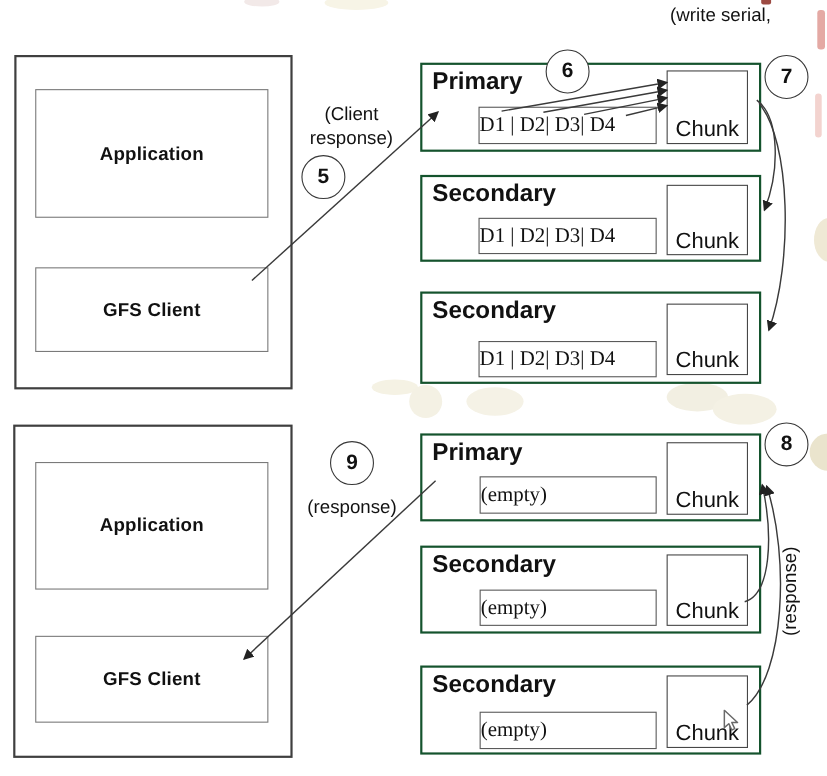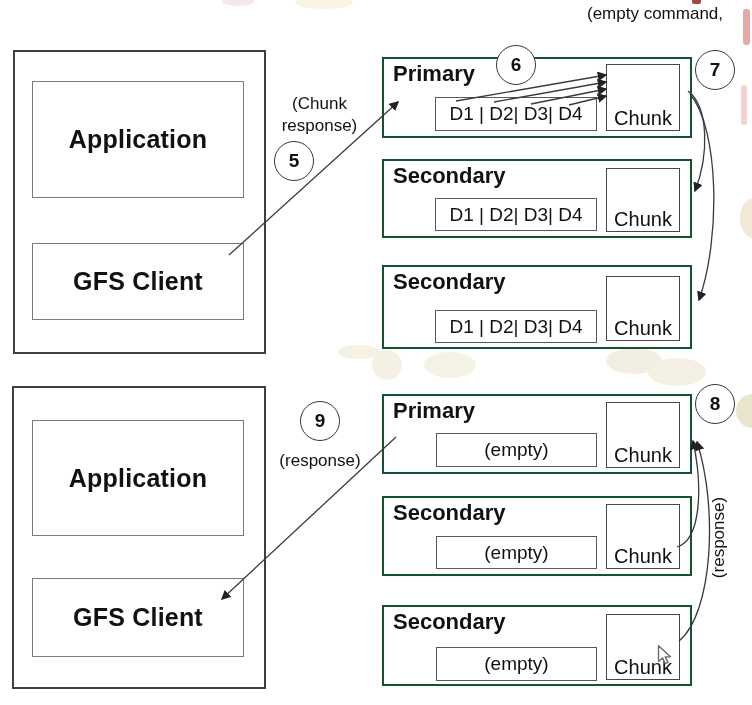--- a/index.html
+++ b/index.html
@@ -7,25 +7,25 @@
     width:752px;height:705px;position:relative;overflow:hidden;
     background:#ffffff;
     font-family:"Liberation Sans","DejaVu Sans",sans-serif;
     color:#111;
   }
   
   .blob{position:absolute;border-radius:50%;z-index:0;}
   
   .client-outer{position:absolute;border:2px solid #3f3f3f;background:transparent;z-index:1;}
   .inner-box{position:absolute;border:1.5px solid #7a7a7a;display:flex;align-items:center;justify-content:center;
-             font-weight:700;font-size:25px;letter-spacing:.2px;z-index:2;background:transparent;}
+             font-weight:700;font-size:17px;letter-spacing:.2px;z-index:2;background:transparent;}
   .server-row{position:absolute;border:2px solid #14532d;background:transparent;z-index:1;}
   .role-label{position:absolute;left:9px;top:2px;font-weight:700;font-size:22px;z-index:2;}
-  .data-box{position:absolute;border:1.5px solid #5a5a5a;display:flex;align-items:center;justify-content:center;
-            font-size:19px;z-index:2;background:transparent;}
+  .data-box{position:absolute;border:1.5px solid #5a5a5a;display:flex;align-items:center;justify-content:flex-start;
+            font-size:19px;z-index:2;background:transparent;font-family:Liberation Serif, serif;}
   .chunk-box{position:absolute;border:1.5px solid #474747;display:flex;align-items:flex-end;justify-content:center;
              font-size:20px;z-index:2;background:transparent;}
   .step-circle{position:absolute;width:38px;height:38px;border:1.6px solid #383838;border-radius:50%;
                background:#fff;display:flex;align-items:center;justify-content:center;
                font-weight:700;font-size:19px;z-index:6;}
   .note{position:absolute;font-size:17px;line-height:1.28;text-align:center;z-index:3;}
   .note-vert{position:absolute;left:659px;top:527px;width:120px;height:21px;text-align:center;
              font-size:17px;transform:rotate(-90deg);transform-origin:center;z-index:3;}
   #arrow-layer{position:absolute;left:0;top:0;width:752px;height:705px;z-index:4;pointer-events:none;}
   #cursor{position:absolute;left:657px;top:645px;z-index:7;}
@@ -84,26 +84,26 @@
 
 <div id="tl-outer" class="client-outer"></div>
 <div id="tl-app" class="inner-box">
   <span>Application</span>
 </div>
 <div id="tl-gfs" class="inner-box">
   <span>GFS Client</span>
 </div>
 
 <div id="note-write" class="note">
-  <div>(Chunk</div>
+  <div>(Client</div>
   <div>response)</div>
 </div>
 
 <div id="note-serial" class="note">
-  <div>(empty command,</div>
+  <div>(write serial,</div>
 </div>
 
 <div id="tr-row1" class="server-row">
   <span class="role-label">Primary</span>
   <div class="data-box">
     <span>D1 | D2| D3| D4</span>
   </div>
   <div class="chunk-box">
     <span>Chunk</span>
   </div>

